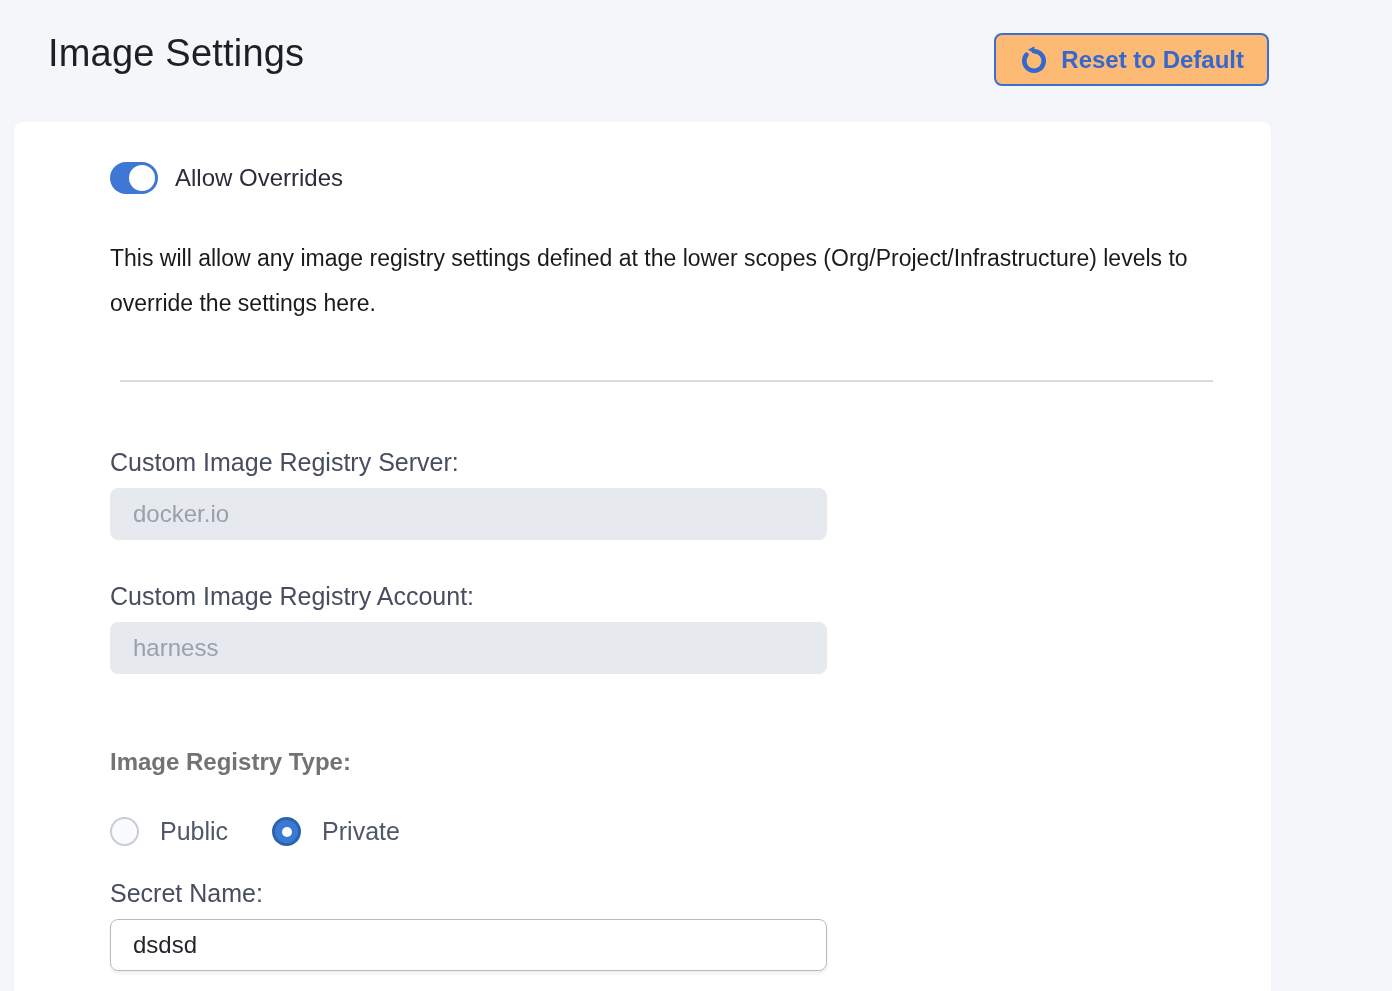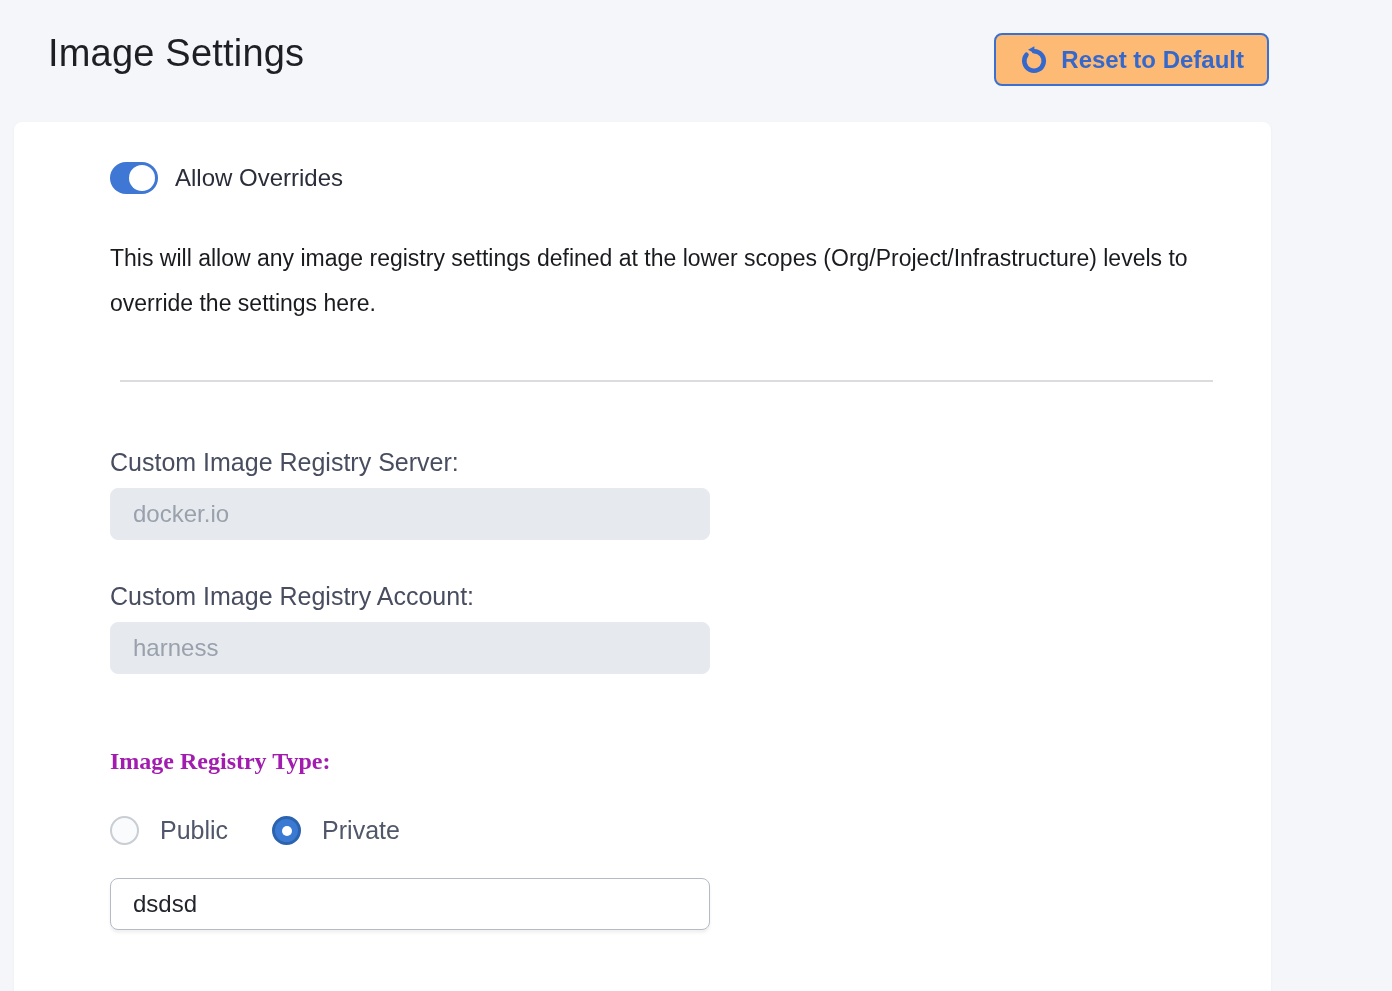--- a/index.html
+++ b/index.html
@@ -77,21 +77,21 @@
 
   
   .field { margin-top: 42px; }
   .field.first-after-divider { margin-top: 66px; }
   .field-label {
     display: block;
     font-size: 25px; color: #484d5f;
     margin-bottom: 11px;
   }
   .text-input {
-    width: 600px; height: 52px;
+    width: 717px; height: 52px;
     border-radius: 8px;
     font-family: inherit;
     font-size: 24px;
     padding: 0 22px;
     outline: none;
   }
   .text-input:disabled {
     background: #e6eaee;
     border: 1px solid #e6eaee;
     color: #99a1ad;
@@ -100,21 +100,21 @@
   .text-input.editable {
     background: #ffffff;
     border: 1px solid #b6bbc3;
     color: #23252c;
     box-shadow: 0 3px 3px rgba(0, 0, 0, 0.06);
   }
 
   
   .type-label {
     margin-top: 74px;
-    font-size: 24px; font-weight: 700; color: #a21caf; font-family: Liberation Serif, serif;
+    font-size: 24px; font-weight: 700; color: #737373;
   }
   .radio-row { margin-top: 41px; display: flex; align-items: center; gap: 44px; }
   .radio-item {
     display: flex; align-items: center; gap: 21px;
     font-size: 25px; color: #51576a;
     cursor: pointer;
   }
   .radio {
     width: 29px; height: 29px; border-radius: 50%;
     flex: 0 0 auto; position: relative;
@@ -177,17 +177,18 @@
         <span class="radio unselected"></span>
         <span>Public</span>
       </label>
       <label class="radio-item">
         <span class="radio selected"></span>
         <span>Private</span>
       </label>
     </div>
 
     <div class="field secret-field">
+      <label class="field-label">Secret Name:</label>
       <input class="text-input editable" type="text" value="dsdsd" style="">
     </div>
 
   </div>
 </div>
 
 </body></html>

